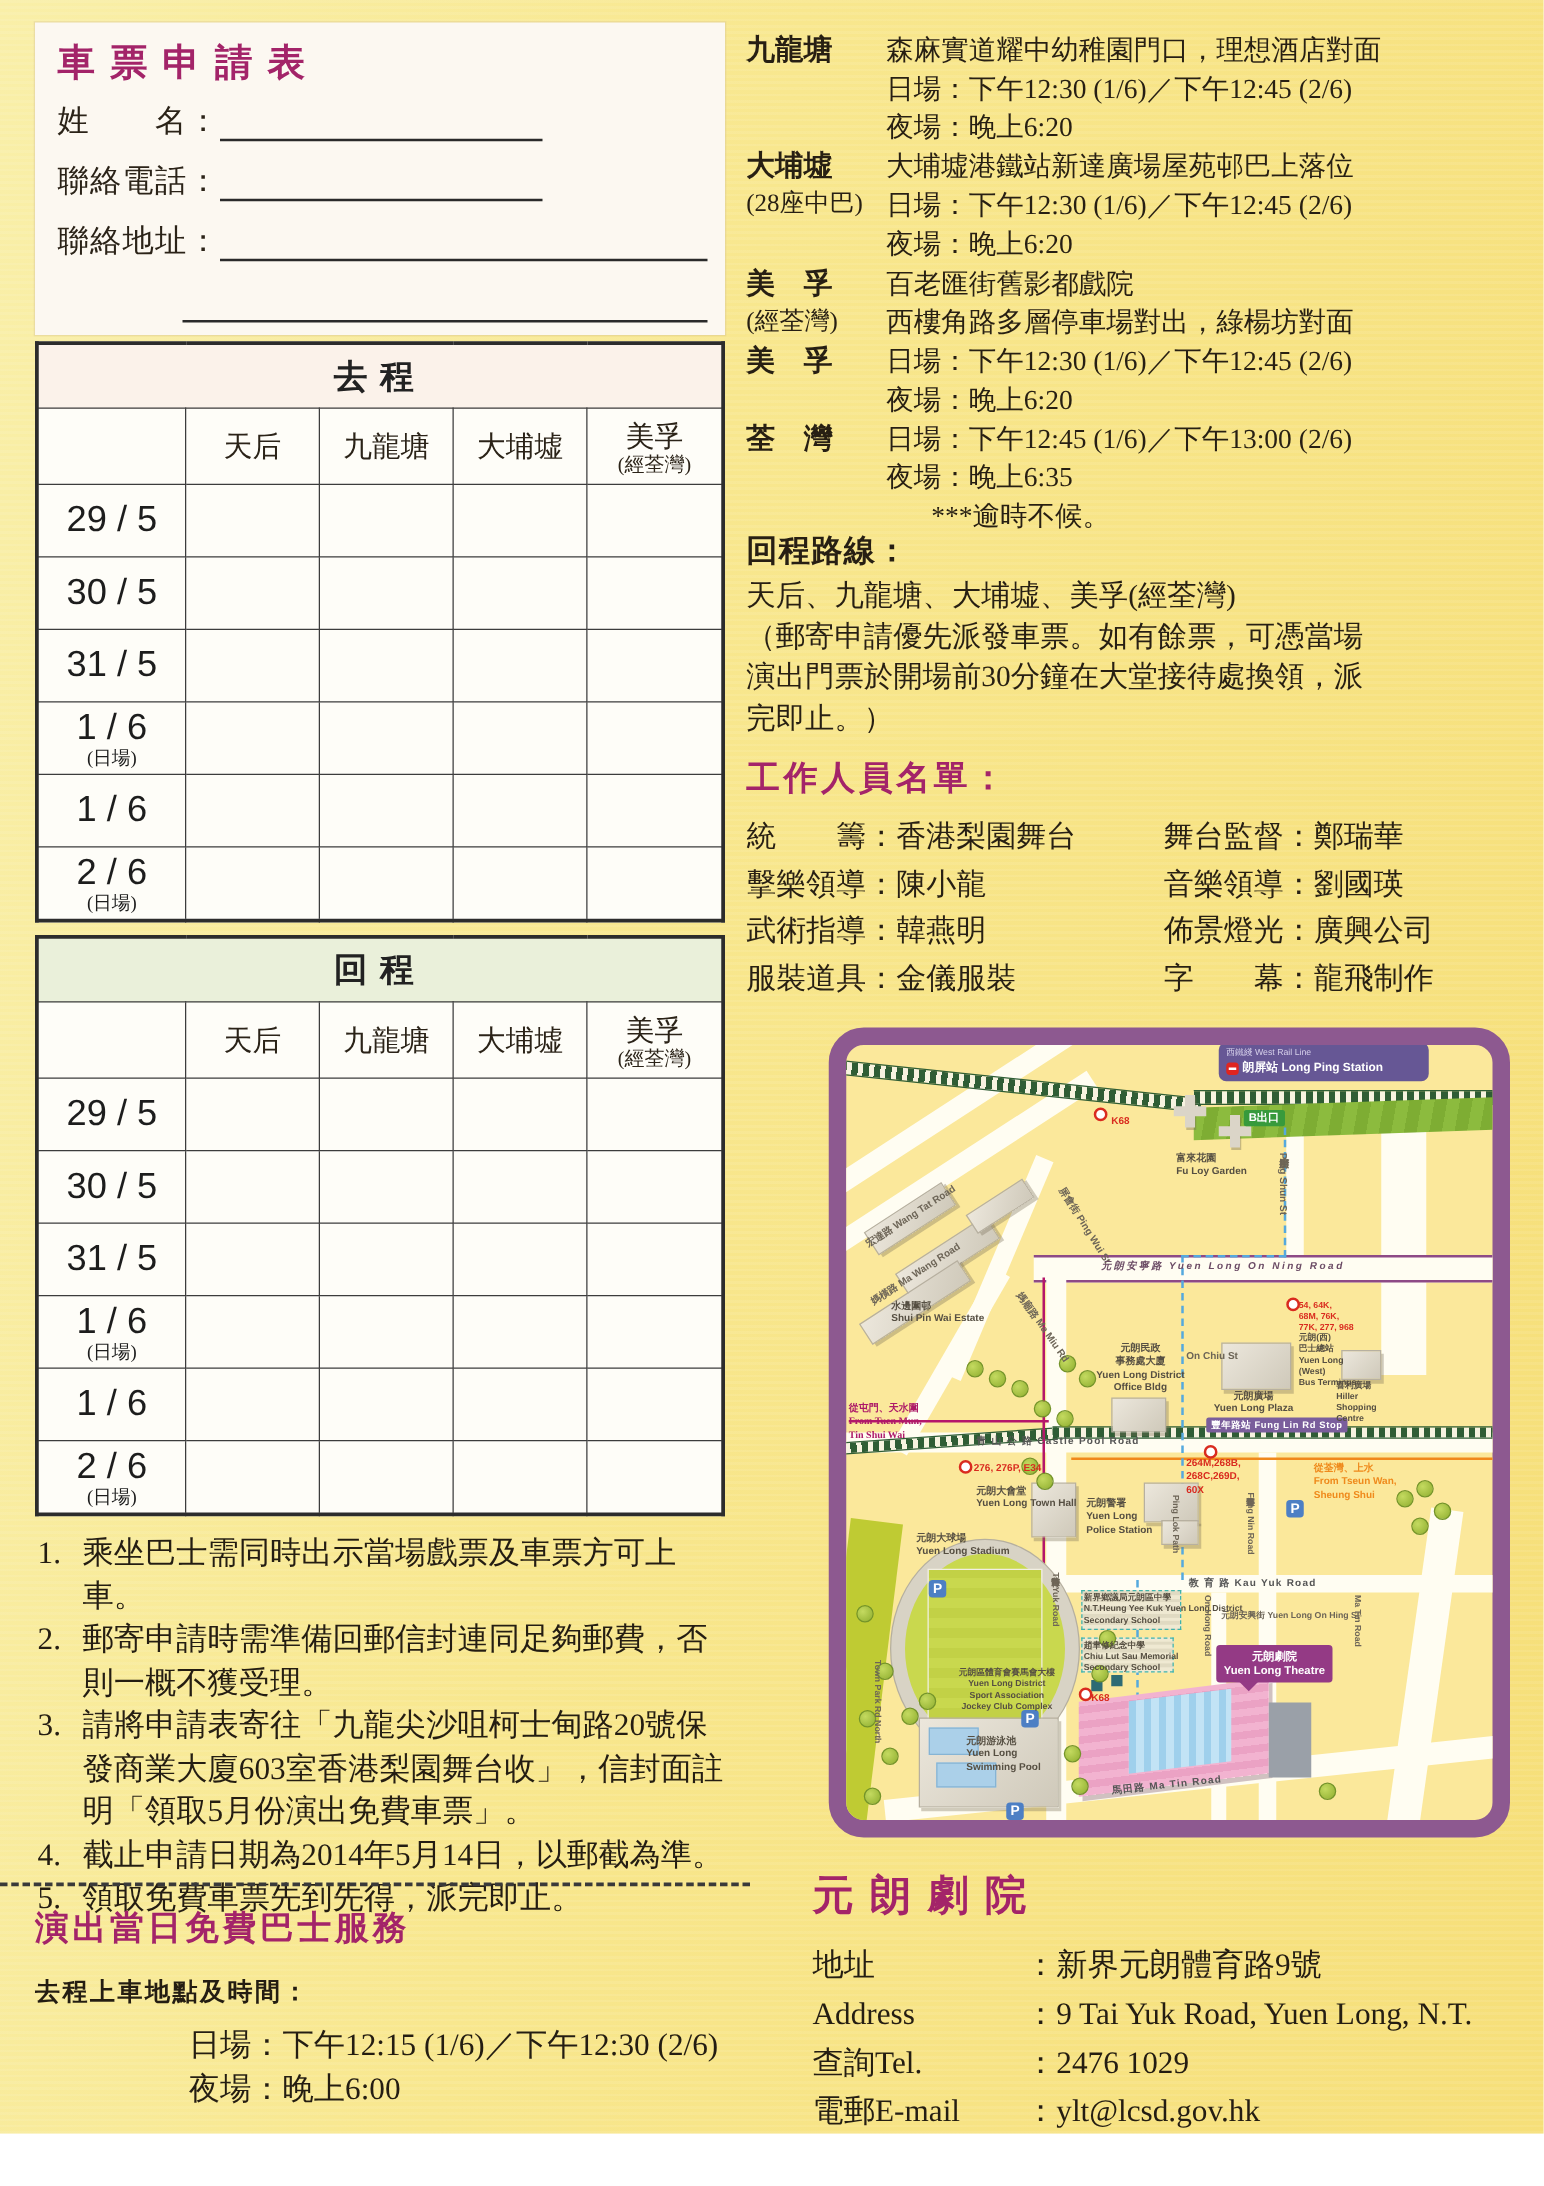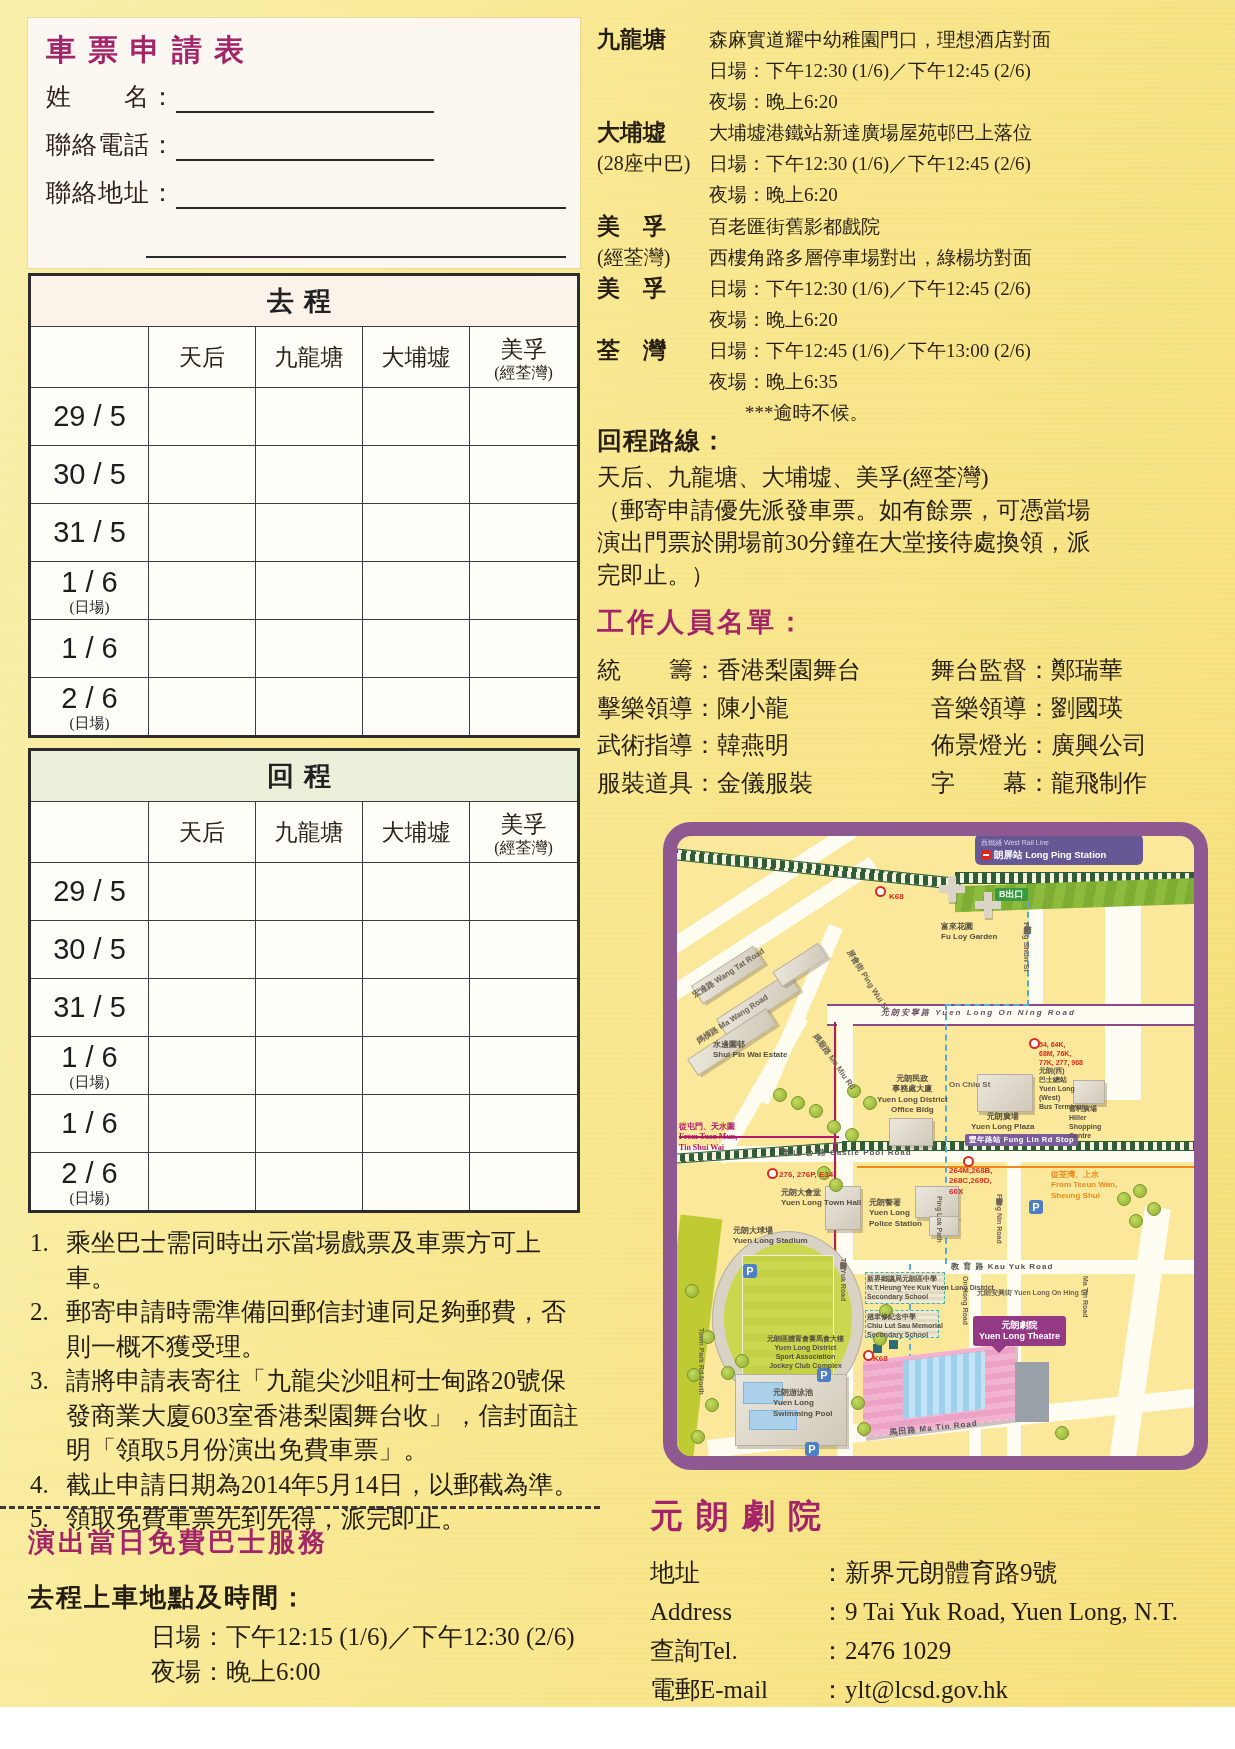--- a/index.html
+++ b/index.html
@@ -44,32 +44,32 @@
   
   .notes{position:absolute;left:30px;top:1226px;width:560px;font-size:25px;line-height:34.5px;color:#241d12;}
   .note-row{display:flex;}
   .note-no{flex:none;width:36px;}
   .note-text{flex:1;}
 
   .dashed-sep{position:absolute;left:0;top:1506px;width:600px;border-top:3px dashed #3a3a3a;}
 
   
   .fb-title{position:absolute;left:28px;top:1524px;font-size:27px;font-weight:bold;color:var(--mag);letter-spacing:3px;}
-  .fb-sub{position:absolute;left:28px;top:1580px;font-size:26px;font-weight:bold;letter-spacing:2px;color:#241d12;}
+  .fb-sub{position:absolute;left:28px;top:1580px;font-size:20px;font-weight:bold;letter-spacing:2px;color:#241d12;}
   .fb-rows{position:absolute;left:28px;top:1620px;width:560px;font-size:25px;line-height:34.5px;color:#241d12;}
   .fb-row{display:flex;}
   .fb-n{flex:none;width:106px;font-weight:bold;}
   .fb-t.ind{padding-left:17px;}
 
   
   .pickup{position:absolute;left:597px;top:24px;width:638px;color:#271f13;}
   .pk-row{display:flex;line-height:31.1px;}
   .pk-name{flex:none;width:112px;font-size:23px;font-weight:bold;}
   .pk-name.plain{font-weight:normal;font-size:20px;}
-  .pk-text{font-size:19px;}
+  .pk-text{font-size:22px;}
   .pk-text.star{padding-left:36px;}
 
   .rroute{position:absolute;left:597px;top:424px;width:632px;color:#271f13;}
   .rr-title{font-size:25px;font-weight:bold;letter-spacing:1px;}
   .rr-lines{font-size:23.5px;line-height:32.5px;white-space:pre-line;margin-top:4px;}
 
   .staff{position:absolute;left:597px;top:604px;width:634px;color:#271f13;}
   .staff-title{font-size:27px;font-weight:bold;color:var(--mag);letter-spacing:3px;}
   .staff-rows{margin-top:12px;}
   .st-row{display:flex;line-height:37.5px;font-size:24px;}

